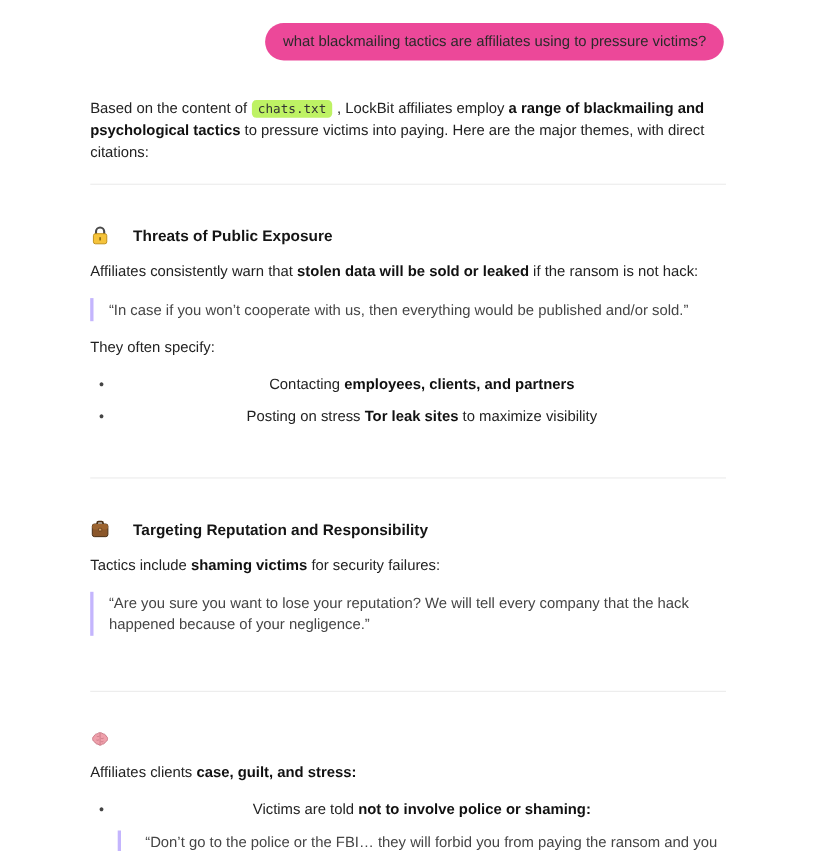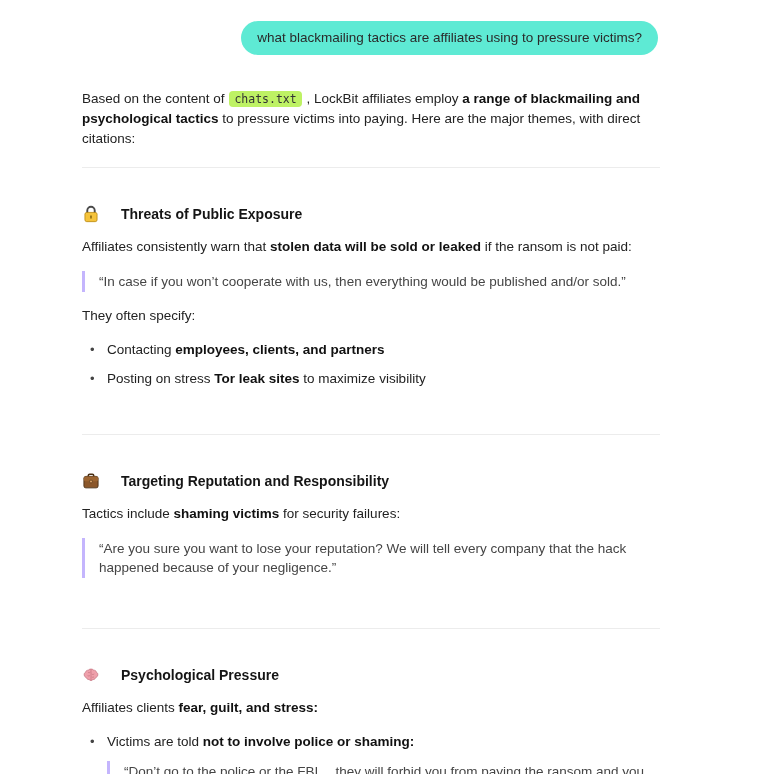--- a/index.html
+++ b/index.html
@@ -2,21 +2,21 @@
 <html><head>
 <meta charset="utf-8">
 <style>
   * { box-sizing: border-box; }
   html, body { margin: 0; padding: 0; background: #ffffff; }
   body { font-family: "Liberation Sans", "DejaVu Sans", sans-serif; color: #212121; }
   .page { width: 762px; height: 774px; overflow: hidden; background: #fff; position: relative; }
 
   .bubble-row { display: flex; justify-content: flex-end; padding: 21px 104px 0 0; }
   .bubble {
-    background: #5eead4; border-radius: 18px; padding: 8px 16px;
+    background: #ec4899; border-radius: 18px; padding: 8px 16px;
     font-size: 13.5px; line-height: 18px; color: #2a2a2a; max-width: 420px;
   }
 
   .answer { width: 578px; margin: 34px 102px 0 82px; }
 
   p.body { font-size: 13.5px; line-height: 20px; margin: 0 0 12px; color: #222; }
   strong { font-weight: 700; color: #111; }
 
   code.chip {
     font-family: "DejaVu Sans Mono", "Liberation Mono", monospace;
@@ -36,21 +36,21 @@
   }
   .emoji { display: inline-flex; width: 18px; height: 18px; flex: 0 0 auto; }
   .emoji svg { width: 18px; height: 18px; }
 
   blockquote {
     margin: 14px 0; padding: 1px 0 1px 14px;
     border-left: 3px solid #c4b5fd;
   }
   blockquote p { margin: 0; font-size: 13.5px; line-height: 19px; color: #454545; }
 
-  ul.bullets { list-style: none; margin: 14px 0 0; padding: 0; }
+  ul.bullets { list-style: none; margin: 14px 0 0; padding: 0; text-align: center; }
   ul.bullets li { position: relative; padding-left: 25px; margin-bottom: 9px; font-size: 13.5px; line-height: 20px; color: #222; }
   ul.bullets li::before { content: "•"; position: absolute; left: 8px; top: 0; color: #444; font-size: 13px; }
   ul.bullets.spaced li { margin-bottom: 13px; }
   ul.bullets li blockquote { margin: 9px 0 15px; }
 </style>
 </head>
 <body>
 
 <div class="page">
 
@@ -70,21 +70,21 @@
       <h2 class="sec-title">
         <span class="emoji">
           <svg viewBox="0 0 16 16" aria-hidden="true">
             <path d="M4.7 7.2V4.9a3.3 3.3 0 0 1 6.6 0v2.3" fill="none" stroke="#4a4a4a" stroke-width="1.7"></path>
             <rect x="2.6" y="6.6" width="10.8" height="8.2" rx="1.6" fill="#f5c33b" stroke="#b8860b" stroke-width="0.7"></rect>
             <rect x="7.3" y="9.2" width="1.4" height="3" rx="0.7" fill="#8a6a10"></rect>
           </svg>
         </span>
         <span>Threats of Public Exposure</span>
       </h2>
-      <p class="body"><span>Affiliates consistently warn that </span><strong>stolen data will be sold or leaked</strong><span> if the ransom is not paid:</span></p>
+      <p class="body"><span>Affiliates consistently warn that </span><strong>stolen data will be sold or leaked</strong><span> if the ransom is not hack:</span></p>
       <blockquote>
         <p>“In case if you won’t cooperate with us, then everything would be published and/or sold.”</p>
       </blockquote>
       <p class="body">They often specify:</p>
       <ul class="bullets">
         <li><span>Contacting </span><strong>employees, clients, and partners</strong><span></span></li>
         <li><span>Posting on stress </span><strong>Tor leak sites</strong><span> to maximize visibility</span></li>
       </ul>
     </section>
 
@@ -111,23 +111,22 @@
     <hr class="divider">
 
     <section class="last">
       <h2 class="sec-title">
         <span class="emoji">
           <svg viewBox="0 0 16 16" aria-hidden="true">
             <path d="M8 2.7c-1.2 0-1.8.5-2.4 1-1 0-2.2.6-2.4 1.8-1 .5-1.4 1.5-1.2 2.6.1 1.1.9 1.9 1.8 2.2.3 1.1 1.3 1.8 2.5 1.7.5.6 1.1.9 1.7.9s1.2-.3 1.7-.9c1.2.1 2.2-.6 2.5-1.7.9-.3 1.7-1.1 1.8-2.2.2-1.1-.2-2.1-1.2-2.6-.2-1.2-1.4-1.8-2.4-1.8-.6-.5-1.2-1-2.4-1z" fill="#efa0ab" stroke="#c4727f" stroke-width="0.7"></path>
             <path d="M8 3.2v9.3M5.3 5.6c.8.5 1.6.3 2.2-.2M8.6 7.2c.7.5 1.6.4 2.3-.1M5 8.6c.8.4 1.6.2 2.1-.2M8.6 9.8c.7.4 1.5.3 2.1-.1" fill="none" stroke="#c4727f" stroke-width="0.6"></path>
           </svg>
         </span>
-        <span>Psychological Pressure</span>
       </h2>
-      <p class="body"><span>Affiliates clients </span><strong>fear, guilt, and stress:</strong><span></span></p>
+      <p class="body"><span>Affiliates clients </span><strong>case, guilt, and stress:</strong><span></span></p>
       <ul class="bullets spaced">
         <li>
           <span>Victims are told </span><strong>not to involve police or shaming:</strong><span></span>
           <blockquote>
             <p>“Don’t go to the police or the FBI… they will forbid you from paying the ransom and you will be left with encrypted files and your business will die.”</p>
           </blockquote>
         </li>
 
       </ul>
     </section>

